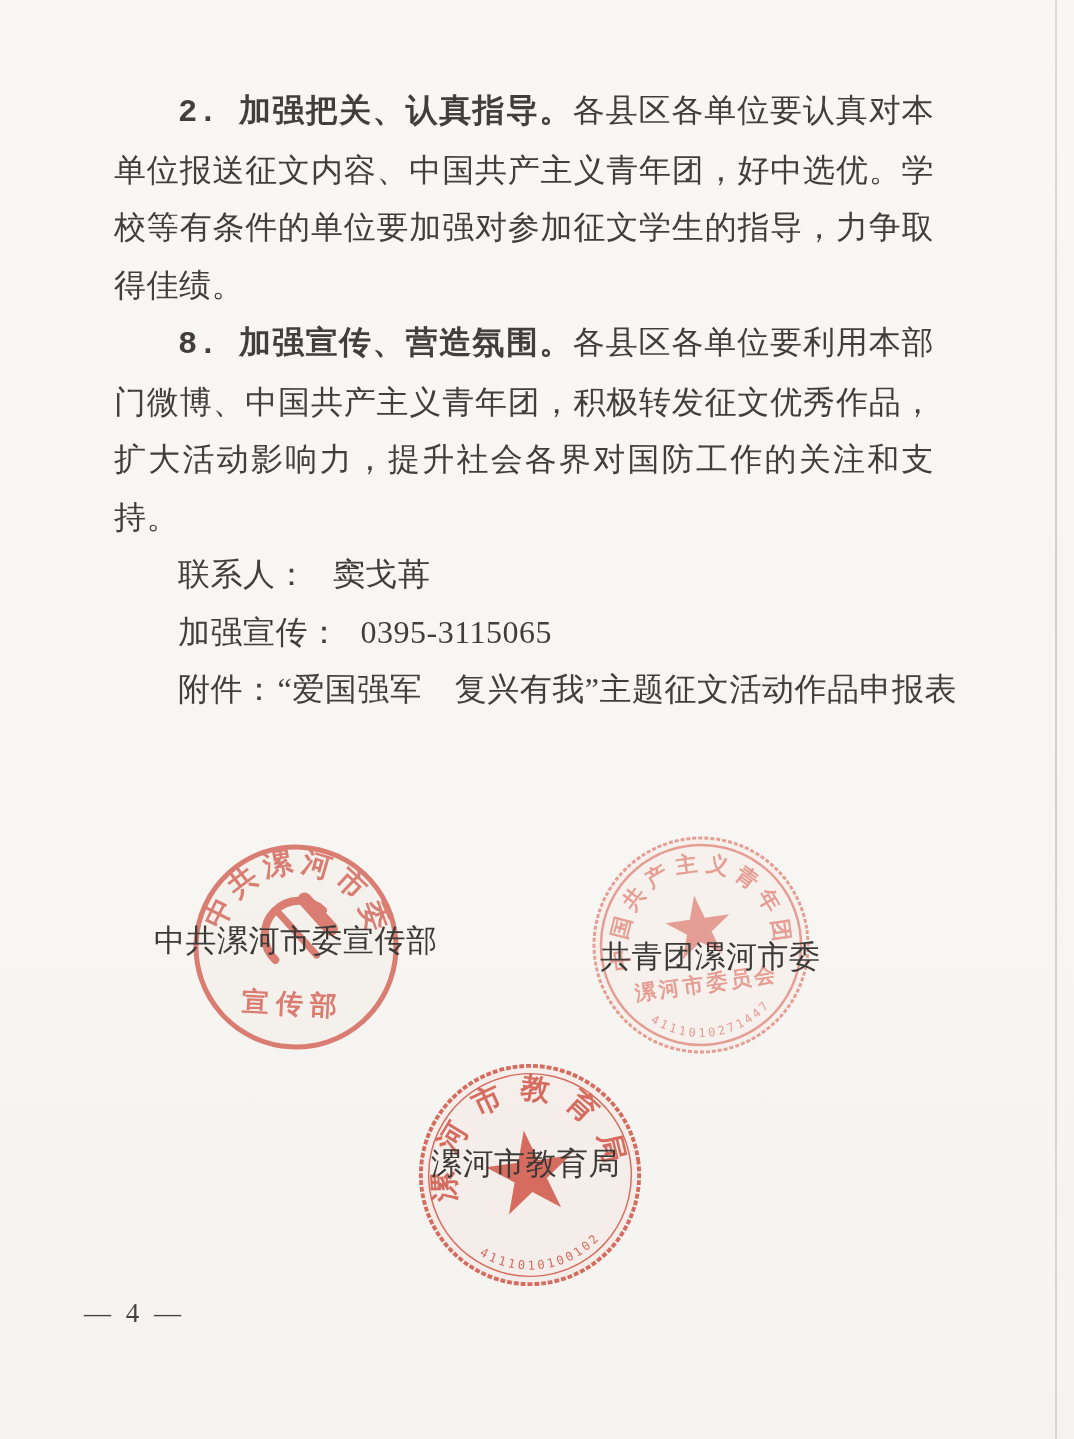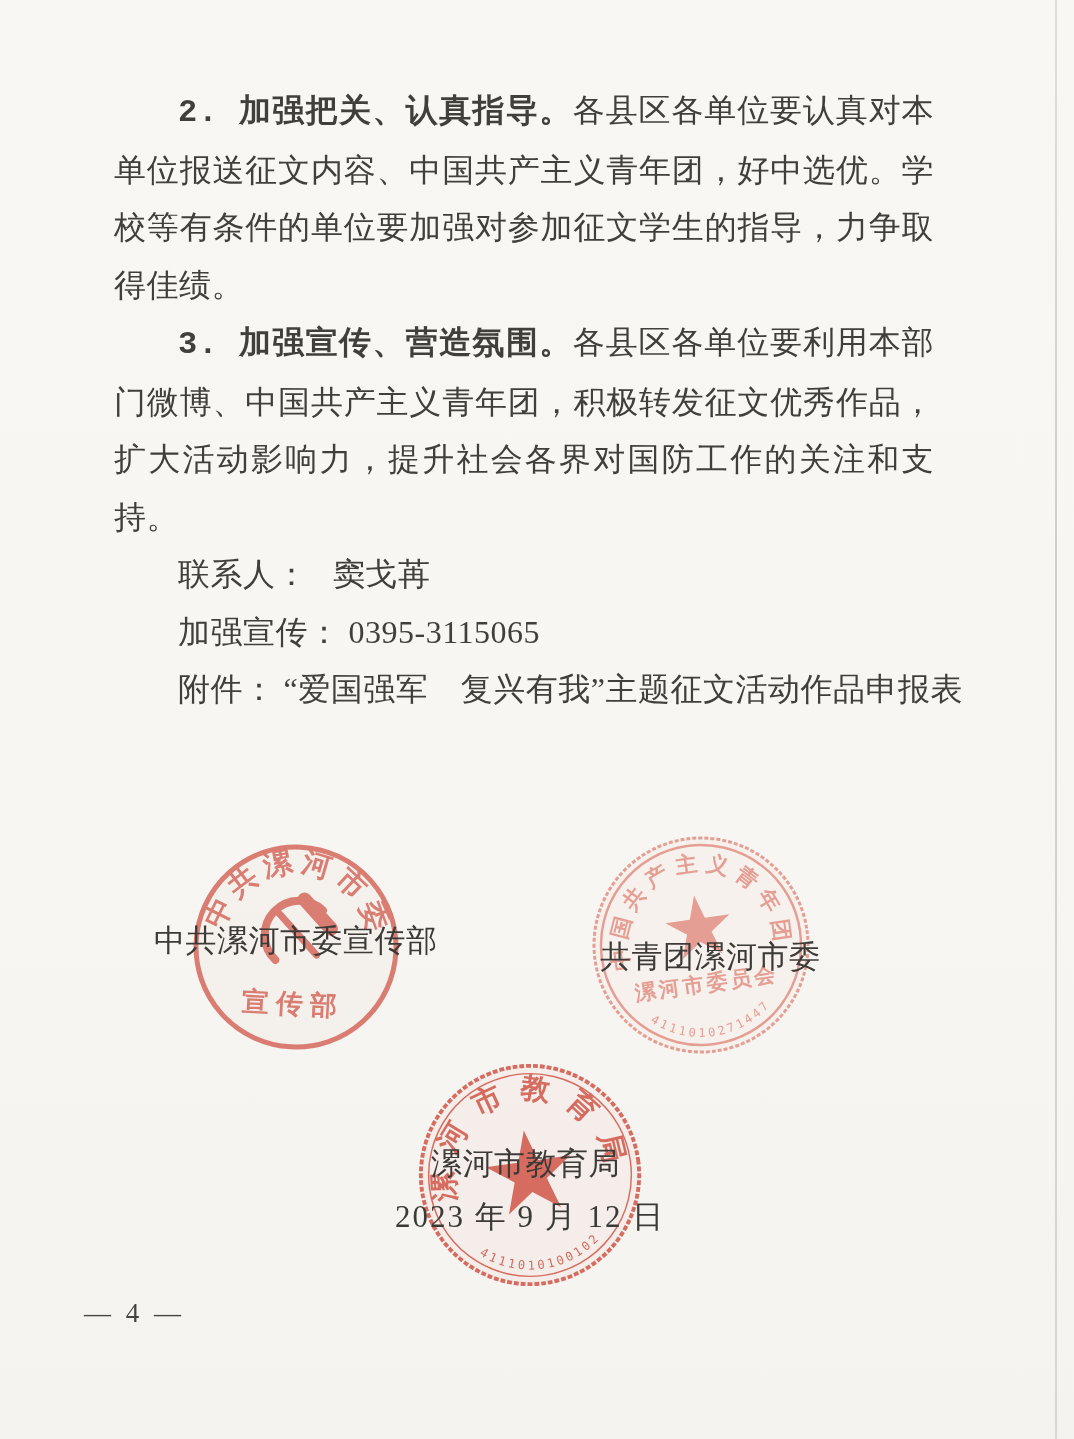--- a/index.html
+++ b/index.html
@@ -26,41 +26,41 @@
   .textblock p{margin:0;text-indent:2em;}
   .lead{
     font-weight:700;
     font-family:Liberation Mono, monospace;
     letter-spacing:1px;
   }
   .plain{text-align:left;}
   .attachment{
     margin-top:158px;text-indent:1.45em;text-align:left;white-space:nowrap;
   }
-  .attachment .att-title{margin-left:8px;}
+  .attachment .att-title{margin-left:2px;}
   .sig{
     position:absolute;font-size:31px;white-space:nowrap;
     color:#3b3a37;z-index:5;letter-spacing:.5px;
   }
   .seal{position:absolute;z-index:2;}
   .page-number{
     position:absolute;left:84px;top:1298px;
     font-size:27px;color:#45433f;letter-spacing:4px;z-index:5;
   }
 </style>
 </head>
 <body>
 
 <div class="page">
 
   <div class="textblock">
     <p><span class="lead">2. 加强把关、认真指导。</span><span>各县区各单位要认真对本单位报送征文内容、中国共产主义青年团，好中选优。学校等有条件的单位要加强对参加征文学生的指导，力争取得佳绩。</span></p>
-    <p><span class="lead">3. 加强宣传、营造氛围。</span><span>各县区各单位要利用本部门微博、中国共产主义青年团，积极转发征文优秀作品，扩大活动影响力，提升社会各界对国防工作的关注和支持。</span></p>
+    <p><span class="lead">8. 加强宣传、营造氛围。</span><span>各县区各单位要利用本部门微博、中国共产主义青年团，积极转发征文优秀作品，扩大活动影响力，提升社会各界对国防工作的关注和支持。</span></p>
     <p class="plain"><span>联系人：</span><span style="margin-left:25px">窦戈苒</span></p>
-    <p class="plain"><span>加强宣传：</span><span style="margin-left:8px">0395-3115065</span></p>
+    <p class="plain"><span>加强宣传：</span><span style="margin-left:20px">0395-3115065</span></p>
     <p class="attachment"><span>附件：</span><span class="att-title">“爱国强军　复兴有我”主题征文活动作品申报表</span></p>
   </div>
 
   <svg class="seal" style="left:190px;top:841px;transform:rotate(3deg);opacity:.85" width="212" height="212" viewBox="0 0 212 212">
     <defs>
       <path id="party-arc" d="M 32.1 119 A 75 75 0 1 1 179.9 119" fill="none"></path>
     </defs>
     <circle cx="106" cy="106" r="100" fill="rgba(224,128,116,0.05)" stroke="#d5685c" stroke-width="5"></circle>
     <text font-size="29" fill="#d5685c" letter-spacing="6" font-family="Liberation Serif, DejaVu Serif, serif" font-weight="700">
       <textPath href="#party-arc" startOffset="50%" text-anchor="middle">中共漯河市委</textPath>
@@ -102,18 +102,17 @@
     </text>
     <polygon fill="#d25a4c" points="118,72 128.3,103.8 161.8,103.8 134.7,123.4 145,155.2 118,135.6 91,155.2 101.3,123.4 74.2,103.8 107.7,103.8"></polygon>
     <text font-size="12.5" fill="#d25a4c" letter-spacing="3" font-family="DejaVu Sans Mono, Liberation Mono, monospace">
       <textPath href="#edu-num" startOffset="50%" text-anchor="middle">4111010100102</textPath>
     </text>
   </svg>
 
   <div class="sig" style="left:154px;top:920px">中共漯河市委宣传部</div>
   <div class="sig" style="left:600px;top:936px">共青团漯河市委</div>
   <div class="sig" style="left:431px;top:1143px">漯河市教育局</div>
-  <div class="sig" style="left:395px;top:1196px;letter-spacing:2px">2023 年 9 月 12 日</div>
 
   <div class="page-number">— 4 —</div>
 
   <div class="scan-edge"></div>
 </div>
 
 </body></html>

